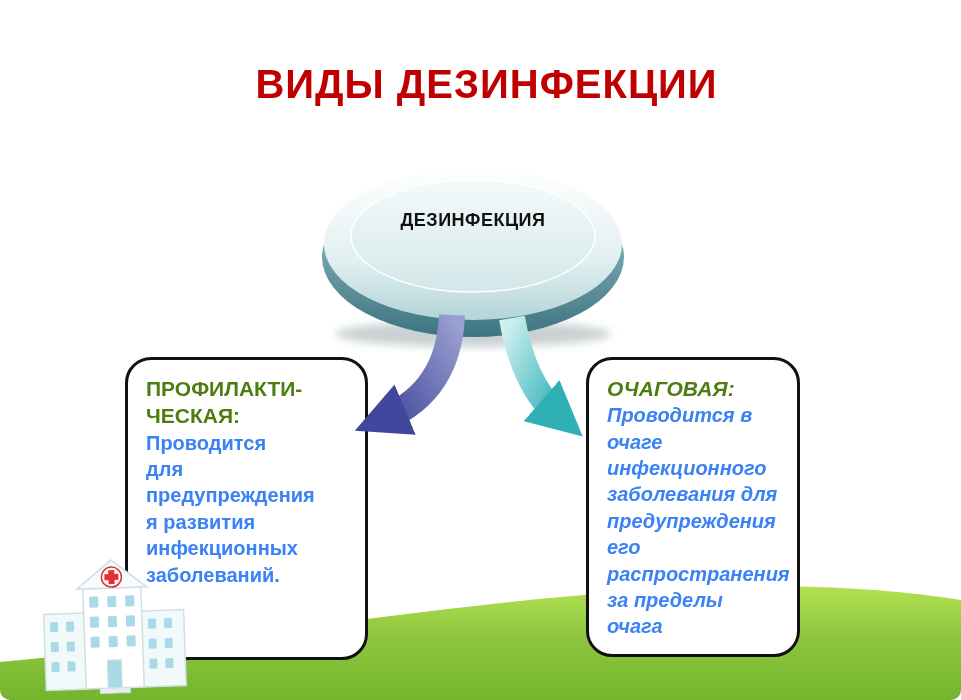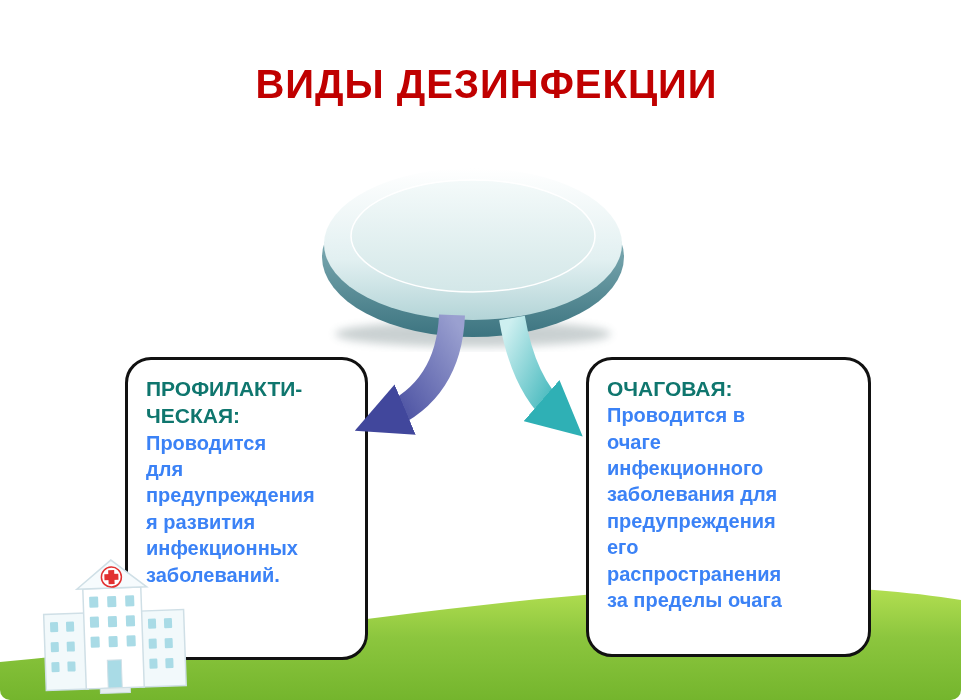--- a/index.html
+++ b/index.html
@@ -24,23 +24,23 @@
   }
   .grass-svg { position:absolute; left:0; top:0; width:961px; height:700px; z-index:1; }
   .arrows-svg { position:absolute; left:0; top:0; width:961px; height:700px; z-index:4; pointer-events:none; }
   .hospital-svg { position:absolute; left:28px; top:548px; width:172px; height:150px; z-index:5; }
   .box {
     position:absolute; background:#ffffff;
     border:3px solid #111111; border-radius:26px;
     padding:15px 18px; z-index:3;
   }
   .box-left  { left:125px; top:357px; width:243px; height:303px; }
-  .box-right { left:586px; top:357px; width:285px; height:300px; }
+  .box-right { left:586px; top:357px; width:214px; height:300px;font-style:italic; }
   .box-heading {
-    color:#0f766e; font-weight:bold; font-size:21px;
+    color:#4d7c0f; font-weight:bold; font-size:21px;
     line-height:1.3; white-space:pre-line;
   }
   .box-body {
     color:#3b82f6; font-weight:bold; font-size:20px;
     line-height:1.32; white-space:pre-line;
   }
 </style>
 </head>
 <body>
 
@@ -76,20 +76,21 @@
       </linearGradient>
       <filter id="softBlur" x="-20%" y="-20%" width="140%" height="140%">
         <feGaussianBlur stdDeviation="4"></feGaussianBlur>
       </filter>
     </defs>
     <ellipse cx="155" cy="182" rx="138" ry="13" fill="#2e4a4e" opacity="0.25" filter="url(#softBlur)"></ellipse>
     <ellipse cx="155" cy="105" rx="151" ry="80" fill="url(#discRim)"></ellipse>
     <ellipse cx="155" cy="92" rx="149" ry="76" fill="url(#discFace)"></ellipse>
     <ellipse cx="155" cy="84" rx="122" ry="56" fill="url(#discInner)" stroke="#ffffff" stroke-width="1.5"></ellipse>
   </svg>
+  <div class="disc-label">ДЕЗИНФЕКЦИЯ</div>
 
   <div class="box box-left">
     <div class="box-heading">ПРОФИЛАКТИ-
 ЧЕСКАЯ:</div>
     <div class="box-body">Проводится
 для
 предупреждения
 я развития
 инфекционных
 заболеваний.</div>

